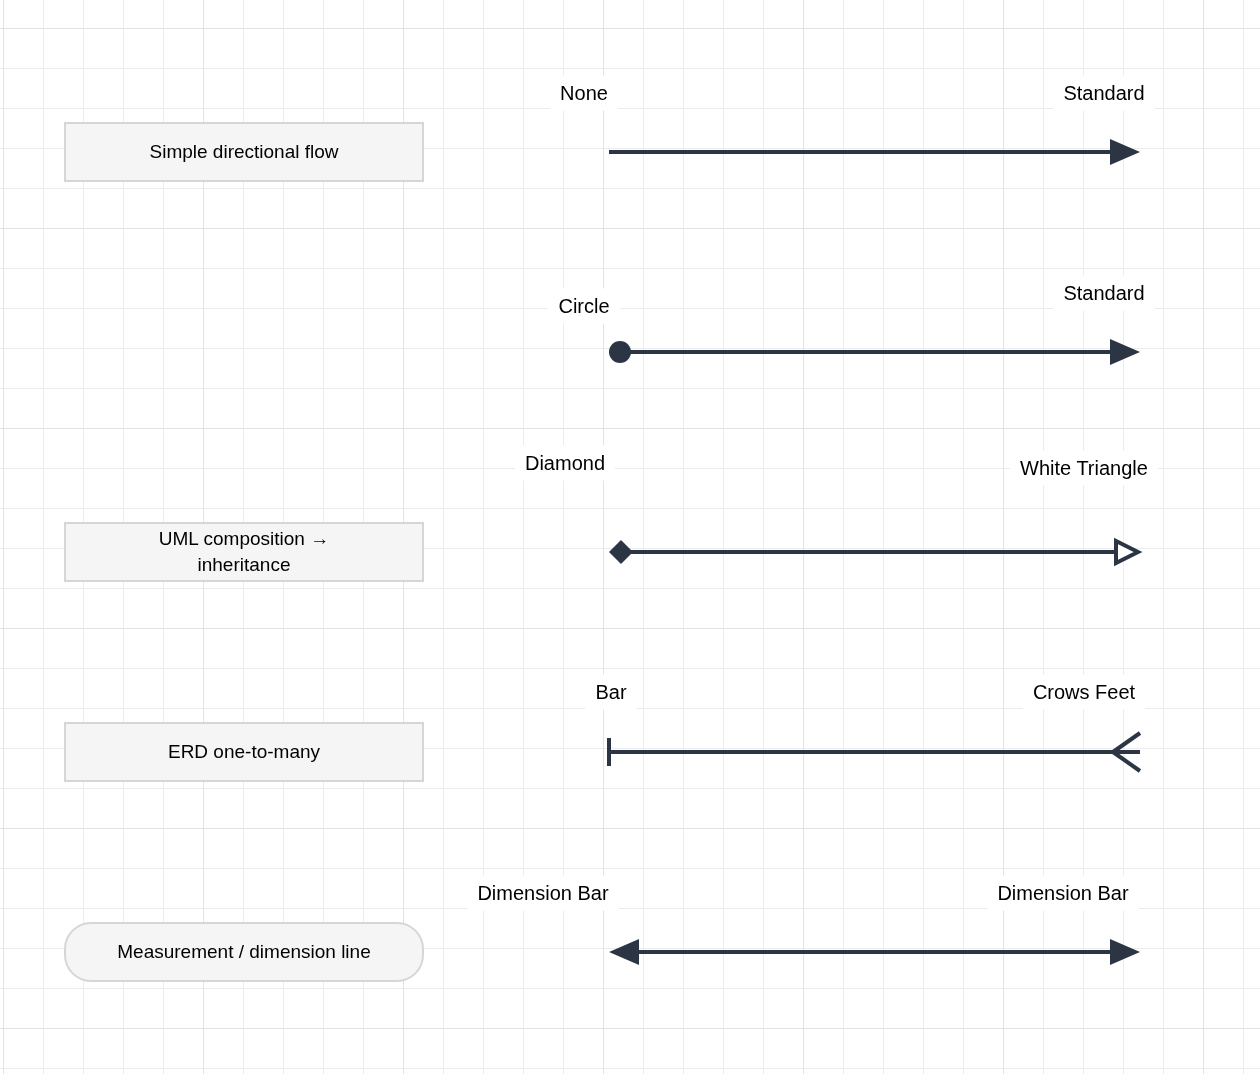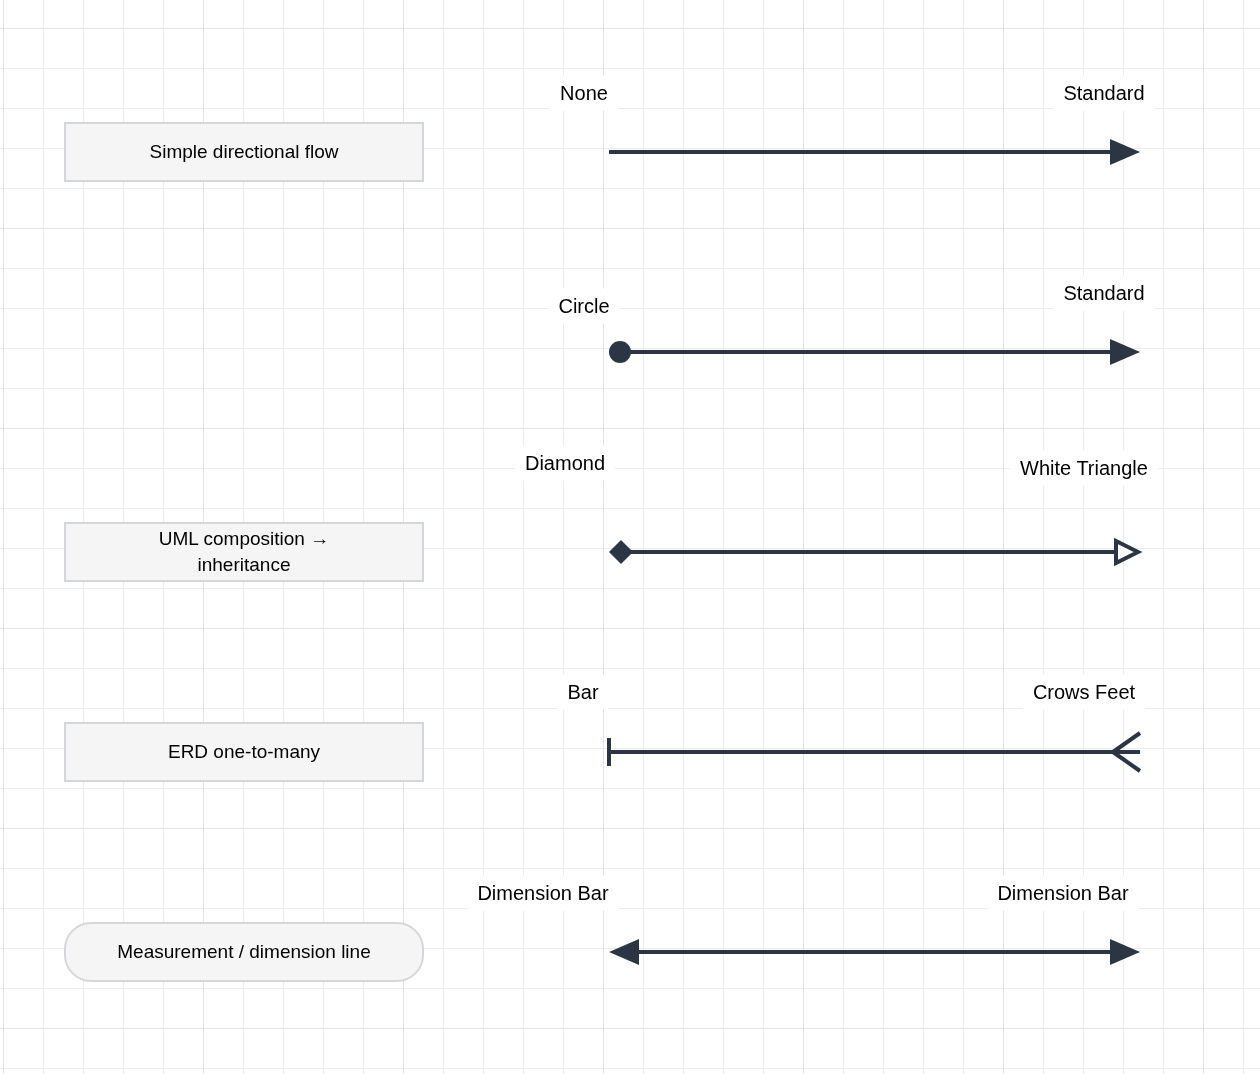--- a/index.html
+++ b/index.html
@@ -105,21 +105,21 @@
   <div class="node" style="top: 522px;">
     <span>UML composition →
 inheritance</span>
   </div>
   <span class="edge-label" style="left: 565px; top: 463px;">Diamond</span>
   <span class="edge-label" style="left: 1084px; top: 468px;">White Triangle</span>
 
   <div class="node" style="top: 722px; align-items: center;">
     <span>ERD one-to-many</span>
   </div>
-  <span class="edge-label" style="left: 583px; top: 692px;">Bar</span>
+  <span class="edge-label" style="left: 611px; top: 692px;">Bar</span>
   <span class="edge-label" style="left: 1084px; top: 692px;">Crows Feet</span>
 
   <div class="node" style="top: 922px; border-radius: 27px;">
     <span>Measurement / dimension line</span>
   </div>
   <span class="edge-label" style="left: 543px; top: 893px;">Dimension Bar</span>
   <span class="edge-label" style="left: 1063px; top: 893px;">Dimension Bar</span>
 
 </div>
 

